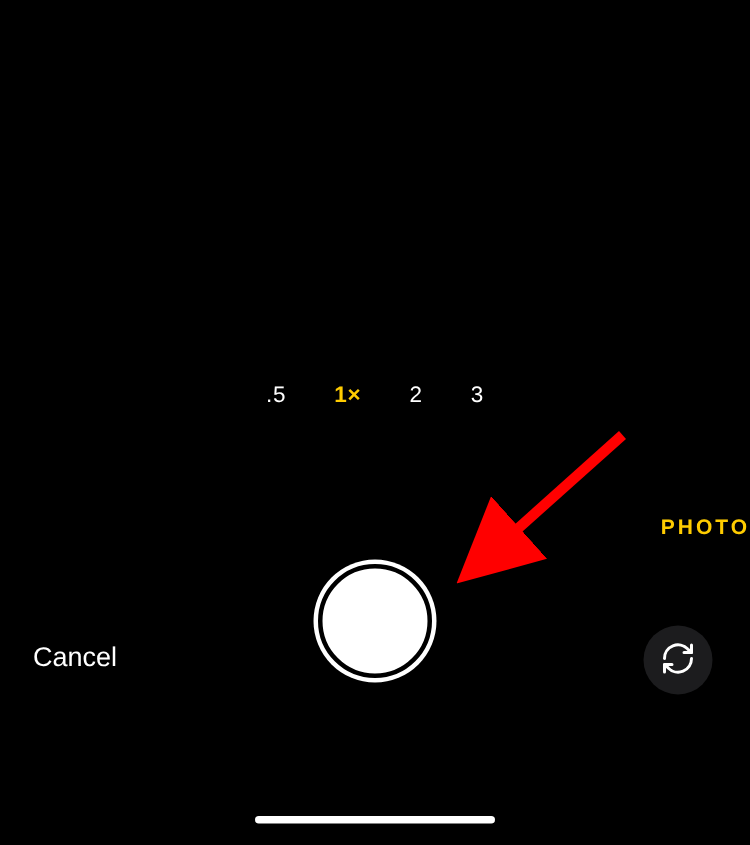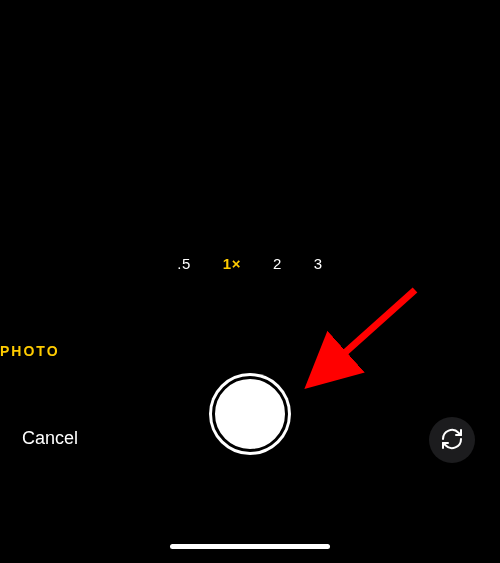--- a/index.html
+++ b/index.html
@@ -34,21 +34,21 @@
     }
     .zoom-option.selected {
       color: #ffcc00;
       font-weight: 600;
     }
     .mode-label {
       position: absolute;
       top: 343px;
       left: 0;
       width: 100%;
-      text-align: left;
+      text-align: right;
       color: #ffcc00;
       font-size: 14px;
       font-weight: 600;
       letter-spacing: 2px;
     }
     .shutter-button {
       position: absolute;
       top: 373px;
       left: 50%;
       transform: translateX(-50%);

